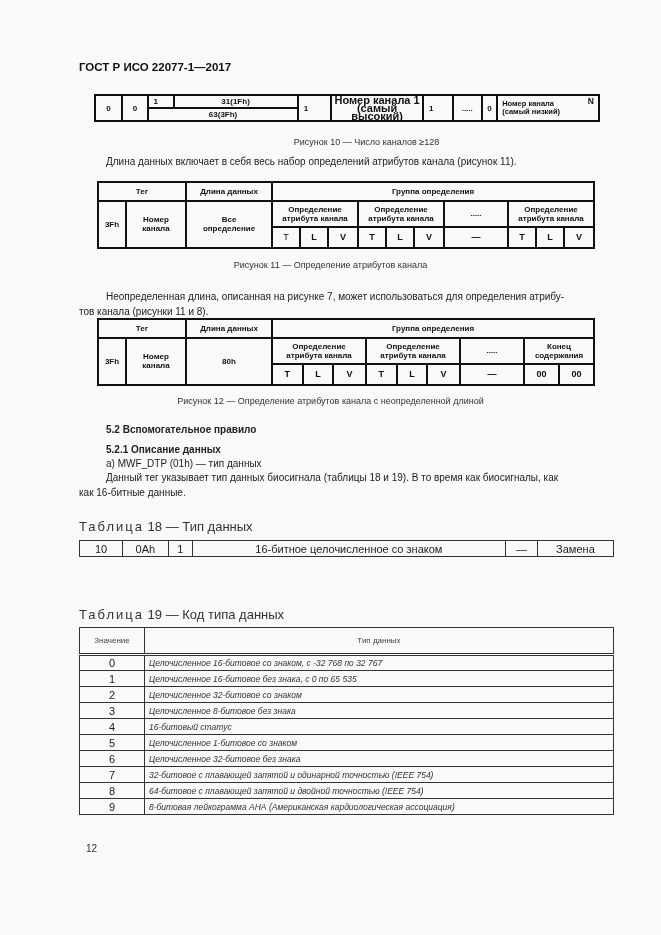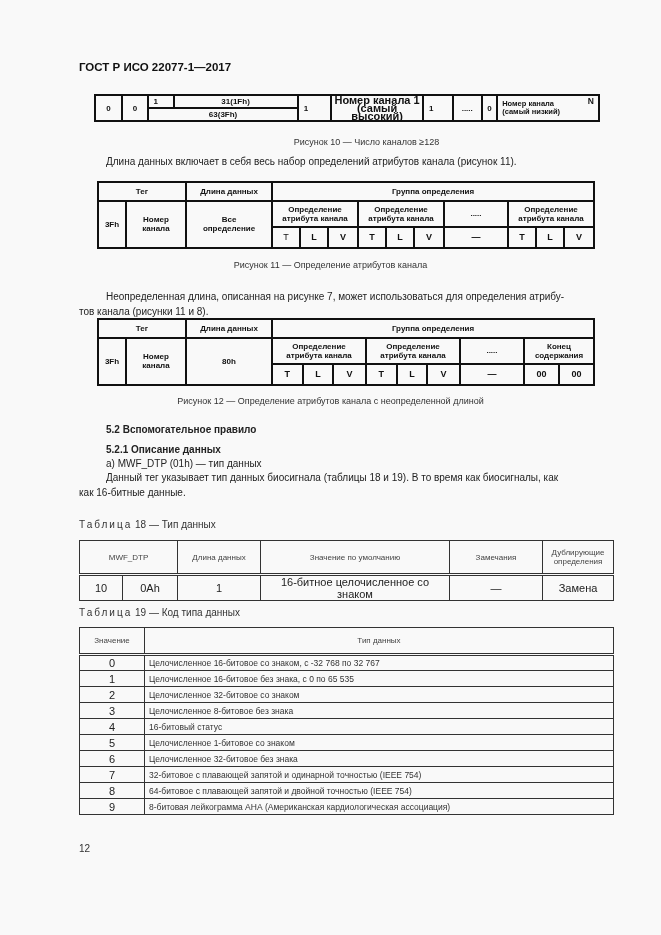--- a/index.html
+++ b/index.html
@@ -5,34 +5,34 @@
   html, body { margin: 0; padding: 0; }
   body {
     width: 661px; height: 935px; background: #f9f9f9; position: relative; overflow: hidden;
     font-family: "Liberation Sans", sans-serif; color: #222;
   }
   .abs { position: absolute; }
   .hdr { left: 79px; top: 61px; font-weight: bold; font-size: 11.5px; color: #111; }
   .caption { font-size: 9px; color: #333; text-align: center; width: 100%; left: 0; }
   .para { font-size: 10px; line-height: 15px; color: #222; }
   .bold { font-weight: bold; }
-  .tcap { font-size: 10px; color: #333; }
+  .tcap { font-size: 13px; color: #333; }
   .spaced { letter-spacing: 2px; }
 
   table { border-collapse: collapse; }
   
   .fig td { border: 2px solid #111; text-align: center; vertical-align: middle; font-weight: bold;
             font-size: 8px; color: #111; padding: 0; line-height: 9px; }
   .fig td.big { font-size: 9px; }
   
   .dt td { border: 1px solid #333; text-align: center; vertical-align: middle; font-size: 8px; color: #444; padding: 0 4px; }
   .dt td.val { font-size: 11px; color: #222; }
-  .dt td.left { text-align: left; padding-left: 4px; font-size: 8.5px; color: #333; }
+  .dt td.left { text-align: left; padding-left: 4px; font-size: 8.5px; color: #333; font-style: italic; }
   .dt tr.hdrrow td { border-bottom: 3px double #333; }
-  .pageno { left: 79px; top: 843px; font-size: 10px; color: #333; }
+  .pageno { left: 86px; top: 843px; font-size: 10px; color: #333; }
 </style>
 </head>
 <body>
 
 <div class="abs hdr">ГОСТ Р ИСО 22077-1—2017</div>
 
 <table class="abs fig" style="left:94px; top:94px; width:506px; height:24px;">
   <tbody>
       <tr style="height:11px;">
     <td rowspan="2" style="width:26px;">0</td>
@@ -164,30 +164,20 @@
   <div style="text-indent:27px;">Данный тег указывает тип данных биосигнала (таблицы 18 и 19). В то время как биосигналы, как</div>
   <div>как 16-битные данные.</div>
 </div>
 
 <div class="abs tcap" style="left:79px; top:519px;">
   <span class="spaced">Таблица</span>
   <span>18 — Тип данных</span>
 </div>
 <table class="abs dt" style="left:79px; top:540px; width:535px;">
   <tbody>
-      <tr class="hdrrow" style="height:34px;">
-    <td colspan="2" style="width:82px;">MWF_DTP</td>
-    <td style="width:74px;">Длина данных</td>
-    <td style="width:180px;">Значение по умолчанию</td>
-    <td style="width:84px;">Замечания</td>
-    <td>
-      <div>Дублирующие</div>
-      <div>определения</div>
-    </td>
-  </tr>
   <tr style="height:16px;">
     <td class="val" style="width:34px;">10</td>
     <td class="val">0Ah</td>
     <td class="val">1</td>
     <td class="val">16-битное целочисленное со знаком</td>
     <td class="val">—</td>
     <td class="val">Замена</td>
   </tr>
 </tbody>
   </table>

